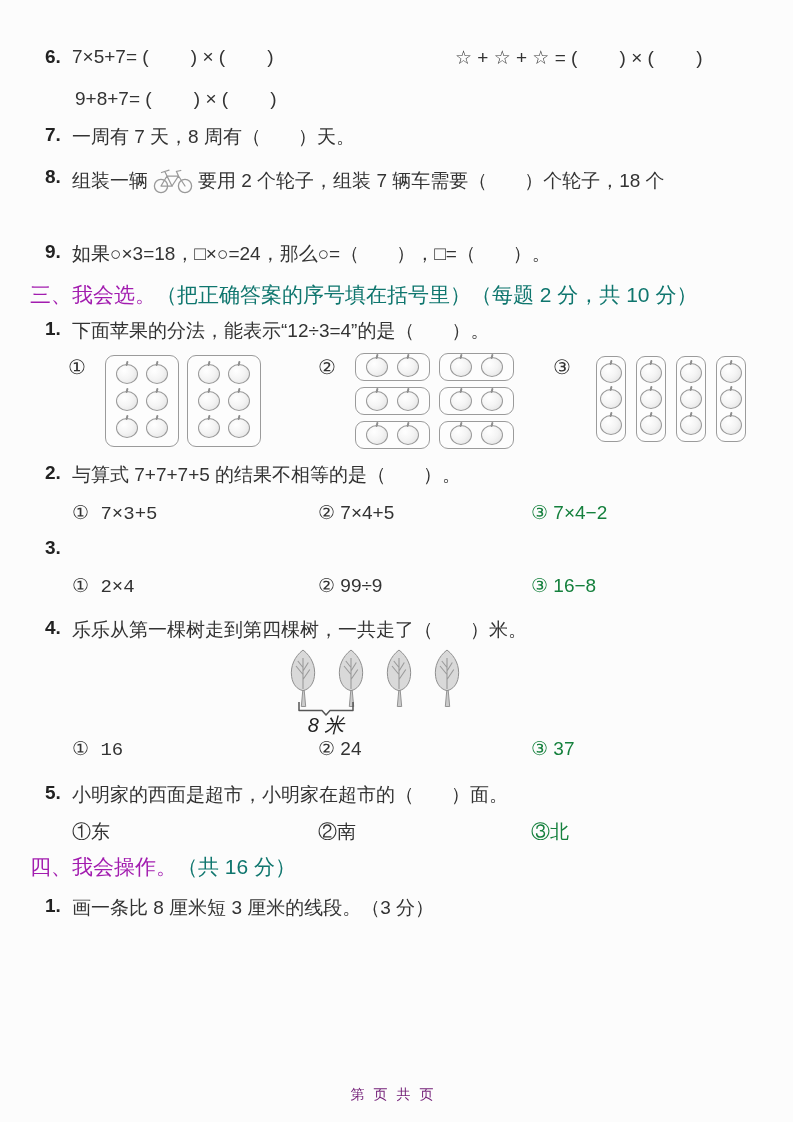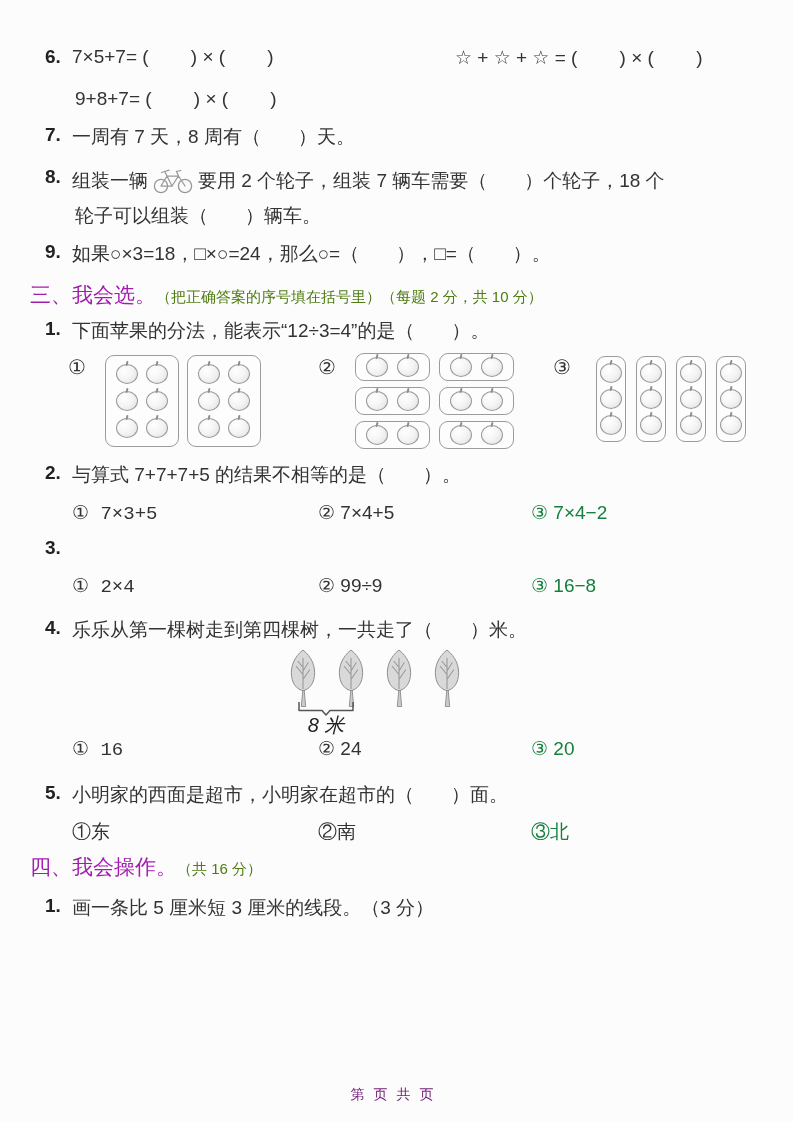--- a/index.html
+++ b/index.html
@@ -11,21 +11,21 @@
     overflow:hidden;
   }
   .page{position:absolute;inset:0;}
   .row{position:absolute;left:45px;right:15px;height:32px;font-size:19px;}
   .qnum{position:absolute;left:0;top:0;font-weight:700;color:#222;white-space:pre;}
   .qtext{position:absolute;left:27px;top:0;white-space:pre;color:#333;}
   .indent2{left:30px;}
   .star-eq{left:410px;}
   .sec-row{position:absolute;left:30px;right:15px;height:34px;}
   .sec-bold{font-size:21px;font-weight:400;color:#a21caf;white-space:pre;}
-  .sec-rest{font-size:15px;color:#4d7c0f;white-space:pre;}
+  .sec-rest{font-size:21px;color:#0f766e;white-space:pre;}
   .c1{position:absolute;left:27px;white-space:pre;color:#333;font-family:Liberation Mono, monospace;}
   .c2{position:absolute;left:273px;white-space:pre;color:#333;}
   .c3{position:absolute;left:486px;white-space:pre;color:#15803d;}
   .opt-label{position:absolute;font-size:20px;color:#333;}
   .apple-group{position:absolute;display:flex;}
   .abox{
     border:1.4px solid #9b9b9b;border-radius:9px;
     display:grid;align-items:center;justify-items:center;
     background:#fdfdfd;
   }
@@ -64,23 +64,20 @@
   </div>
 
   <div class="row" style="top:166px">
     <span class="qnum">8.</span>
     <span class="qtext"><span>组装一辆</span><svg class="bike" width="42" height="28" viewBox="0 0 42 28">
           <circle cx="9" cy="20" r="6.6" fill="none" stroke="#999" stroke-width="1.3"></circle>
           <circle cx="33" cy="20" r="6.6" fill="none" stroke="#999" stroke-width="1.3"></circle>
           <path d="M9 20 L15 10 L26.5 10 L33 20 M15 10 L20 20 L9 20 M20 20 L26.5 10 M26.5 10 L24.5 5.5 L28.8 4.5 M15 10 L12.8 5.5 L9.5 6.5 M12.8 5.5 L17 4.2" stroke="#999" stroke-width="1.25" fill="none" stroke-linecap="round"></path>
         </svg><span>要用 2 个轮子，组装 7 辆车需要（       ）个轮子，18 个</span></span>
   </div>
-  <div class="row" style="top:203px">
-    <span class="qtext indent2">轮子可以组装（       ）辆车。</span>
-  </div>
 
   <div class="row" style="top:241px">
     <span class="qnum">9.</span>
     <span class="qtext">如果○×3=18，□×○=24，那么○=（       ），□=（       ）。</span>
   </div>
 
   <div class="sec-row" style="top:281px">
     <span class="sec-bold">三、我会选。</span><span class="sec-rest">（把正确答案的序号填在括号里）（每题 2 分，共 10 分）</span>
   </div>
 
@@ -209,36 +206,36 @@
   <div class="brace-wrap" style="left:298px;top:702px">
     <svg width="56" height="14" viewBox="0 0 56 14">
         <path d="M1 0 L1 8.5 L24 8.5 L28 13 L32 8.5 L55 8.5 L55 0" stroke="#555" stroke-width="1.5" fill="none" stroke-linejoin="round"></path>
       </svg>
   </div>
   <span class="brace-label" style="left:294px;top:712px">8 米</span>
 
   <div class="row" style="top:737px">
     <span class="c1">① 16</span>
     <span class="c2">② 24</span>
-    <span class="c3">③ 20</span>
+    <span class="c3">③ 37</span>
   </div>
 
   <div class="row" style="top:782px">
     <span class="qnum">5.</span>
     <span class="qtext">小明家的西面是超市，小明家在超市的（       ）面。</span>
   </div>
   <div class="row" style="top:819px">
     <span class="c1">①东</span>
     <span class="c2">②南</span>
     <span class="c3">③北</span>
   </div>
 
   <div class="sec-row" style="top:853px">
     <span class="sec-bold">四、我会操作。</span><span class="sec-rest">（共 16 分）</span>
   </div>
 
   <div class="row" style="top:895px">
     <span class="qnum">1.</span>
-    <span class="qtext">画一条比 5 厘米短 3 厘米的线段。（3 分）</span>
+    <span class="qtext">画一条比 8 厘米短 3 厘米的线段。（3 分）</span>
   </div>
 
   <div class="footer" style="top:1086px">第页共页</div>
 </div>
 
 </body></html>

